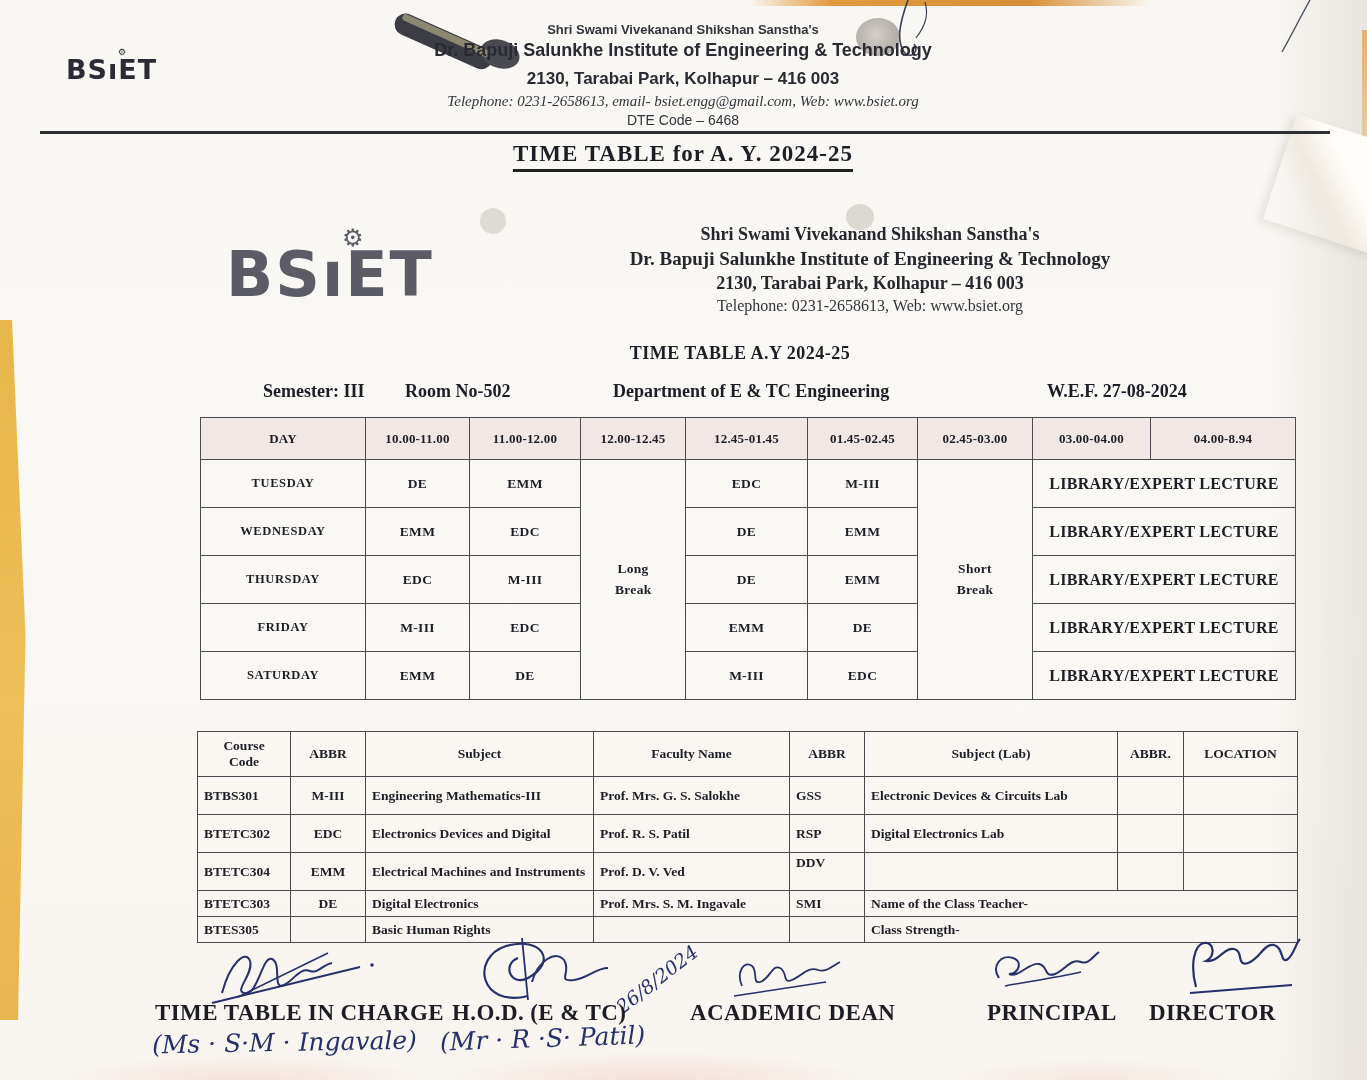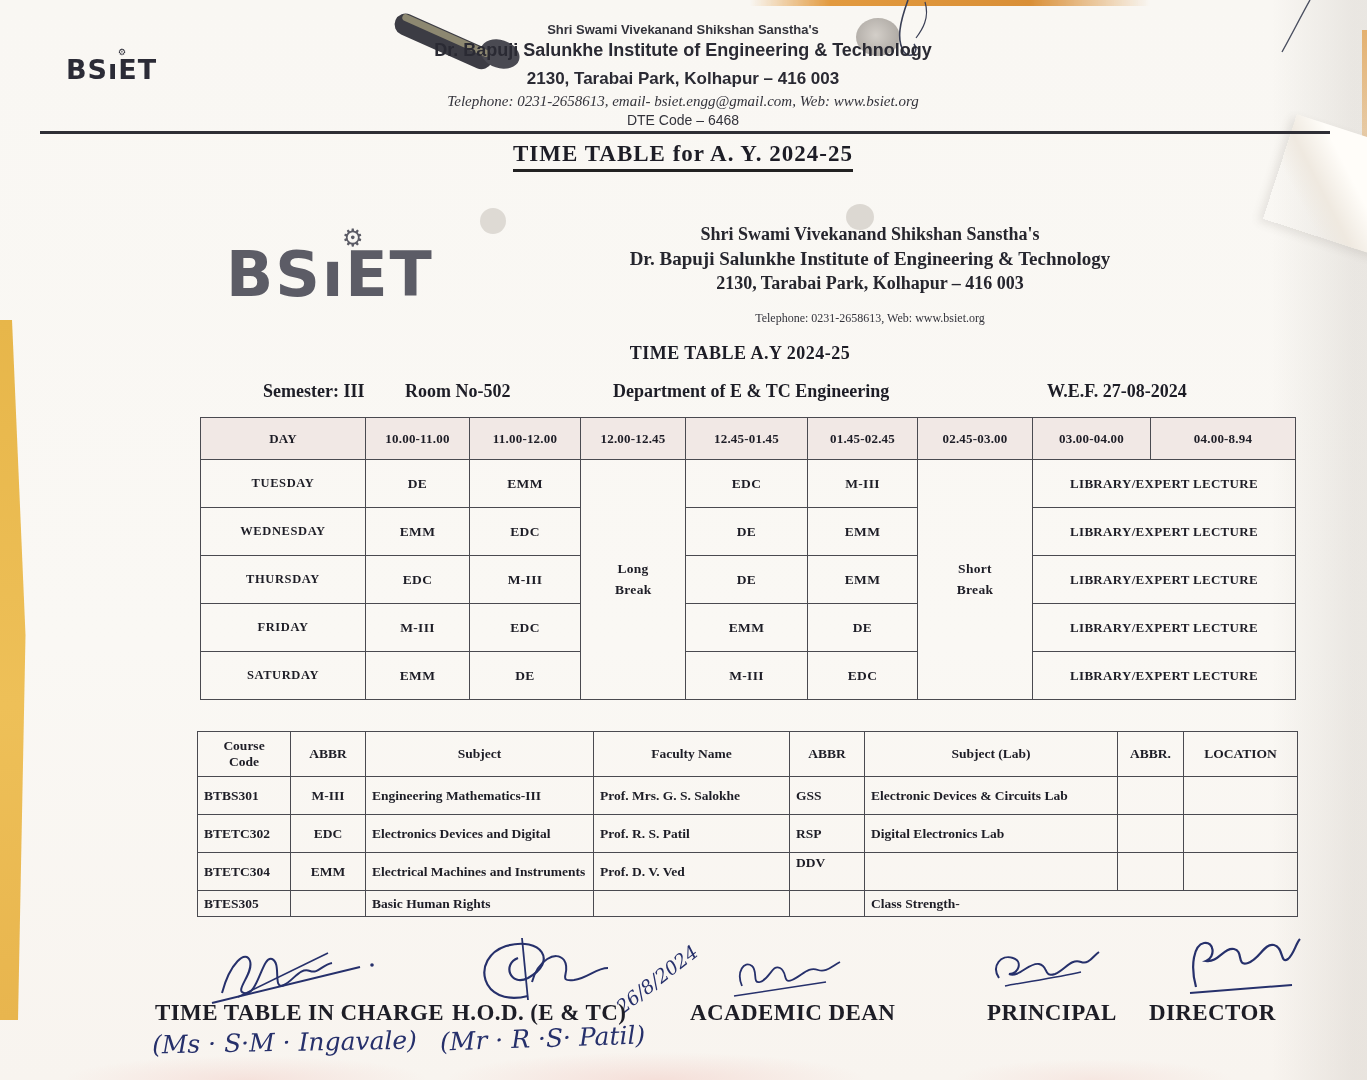--- a/index.html
+++ b/index.html
@@ -53,21 +53,21 @@
   }
 
   
   table { border-collapse:collapse; }
   .tt { position:absolute; left:200px; top:417px; width:1095px; table-layout:fixed; }
   .tt th, .tt td { border:1.4px solid #4a4a50; text-align:center; vertical-align:middle; font-weight:bold; }
   .tt th { height:42px; font-size:13px; background:#f1e8e5; letter-spacing:.2px; }
   .tt td { height:48px; font-size:13.5px; letter-spacing:.3px; }
   .tt .day { font-size:12.5px; letter-spacing:.6px; }
   .tt .brk { font-size:13.5px; line-height:1.5; }
-  .tt .lib { font-size:13px; letter-spacing:.3px; }
+  .tt .lib { font-size:16px; letter-spacing:.3px; }
 
   
   .ct { position:absolute; left:197px; top:731px; width:1100px; table-layout:fixed; }
   .ct th, .ct td { border:1.4px solid #4a4a50; font-size:13.5px; font-weight:bold; }
   .ct th { height:45px; text-align:center; }
   .ct td { height:38px; padding:2px 6px; }
   .ct td.c { text-align:center; }
   .ct tr.sm td { height:26px; }
 
   
@@ -125,21 +125,21 @@
 
   <div class="abs logo-word" style="left:226px; top:238px; font-size:62px; color:#5c5c66; letter-spacing:2px;">
     <span>BSıET</span>
     <span class="gear-cover" style="left:116px; top:-14px; font-size:24px; color:#5c5c66;">⚙</span>
   </div>
 
   <div class="abs ctr" style="left:520px; top:224px; width:700px;">
     <div style="font-weight:bold; font-size:18px; color:#26262e;">Shri Swami Vivekanand Shikshan Sanstha's</div>
     <div style="font-weight:bold; font-size:19px; margin-top:3px; color:#26262e;">Dr. Bapuji Salunkhe Institute of Engineering &amp; Technology</div>
     <div style="font-weight:bold; font-size:18px; margin-top:3px; color:#26262e;">2130, Tarabai Park, Kolhapur – 416 003</div>
-    <div style="font-size:12px; margin-top:17px; color:#33333b;">Telephone: 0231-2658613, Web: www.bsiet.org</div>
+    <div style="font-size:16px; margin-top:3px; color:#33333b;">Telephone: 0231-2658613, Web: www.bsiet.org</div>
   </div>
 
   <div class="abs ctr" style="left:440px; top:343px; width:600px;">
     <span style="font-weight:bold; font-size:18px; letter-spacing:.5px;">TIME TABLE A.Y 2024-25</span>
   </div>
 
   <div class="abs" style="left:0; top:381px; width:1367px; font-weight:bold; font-size:18px;">
     <span class="abs" style="left:263px;">Semester: III</span>
     <span class="abs" style="left:405px;">Room No-502</span>
     <span class="abs" style="left:613px;">Department of E &amp; TC Engineering</span>
@@ -261,20 +261,28 @@
       <td>BTETC304</td>
       <td class="c">EMM</td>
       <td>Electrical Machines and Instruments</td>
       <td>Prof. D. V. Ved</td>
       <td style="vertical-align:top;">DDV</td>
       <td></td>
       <td></td>
       <td></td>
     </tr>
     <tr class="sm">
+      <td>BTETC303</td>
+      <td class="c">DE</td>
+      <td>Digital Electronics</td>
+      <td>Prof. Mrs. S. M. Ingavale</td>
+      <td>SMI</td>
+      <td colspan="3">Name of the Class Teacher-</td>
+    </tr>
+    <tr class="sm">
       <td>BTES305</td>
       <td class="c"></td>
       <td>Basic Human Rights</td>
       <td></td>
       <td></td>
       <td colspan="3">Class Strength-</td>
     </tr>
   </tbody>
     </table>
 

